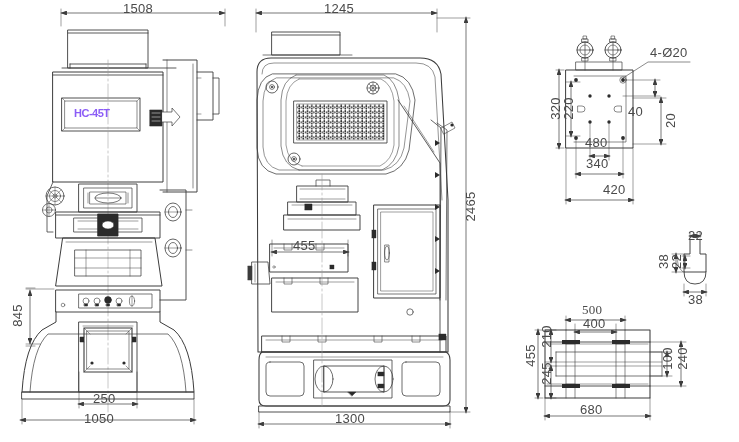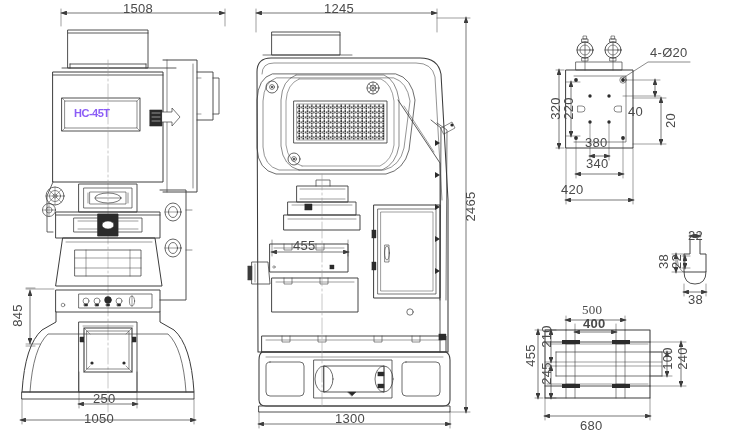--- a/index.html
+++ b/index.html
@@ -459,43 +459,43 @@
 <div class="dim" style="left:650px;top:46px;">4-Ø20</div>
 
 <div class="dim rot" style="left:539px;top:102px;width:32px;text-align:center;">320</div>
 
 <div class="dim rot" style="left:552px;top:102px;width:32px;text-align:center;">220</div>
 
 <div class="dim" style="left:628px;top:75px;margin-top:30px;">40</div>
 
 <div class="dim rot" style="left:659px;top:114px;width:22px;text-align:center;">20</div>
 
-<div class="dim" style="left:585px;top:136px;">380</div>
+<div class="dim" style="left:585px;top:136px;">480</div>
 
 <div class="dim" style="left:586px;top:157px;">340</div>
 
-<div class="dim" style="left:561px;top:183px;">420</div>
+<div class="dim" style="left:603px;top:183px;">420</div>
 
 <div class="dim" style="left:688px;top:229px;">22</div>
 
 <div class="dim rot" style="left:652px;top:255px;width:22px;text-align:center;">38</div>
 
 <div class="dim rot" style="left:665px;top:255px;width:22px;text-align:center;">22</div>
 
 <div class="dim" style="left:688px;top:293px;">38</div>
 
 <div class="dim" style="left:582px;top:303px;font-family:Liberation Serif, serif;">500</div>
 
-<div class="dim" style="left:583px;top:317px;font-weight:bold;">400</div>
+<div class="dim" style="left:583px;top:317px;">400</div>
 
 <div class="dim rot" style="left:514px;top:349px;width:32px;text-align:center;">455</div>
 
 <div class="dim rot" style="left:530px;top:330px;width:32px;text-align:center;">210</div>
 
 <div class="dim rot" style="left:530px;top:367px;width:32px;text-align:center;">245</div>
 
 <div class="dim rot" style="left:655px;top:352px;width:24px;text-align:center;">100</div>
 
 <div class="dim rot" style="left:669px;top:352px;width:26px;text-align:center;">240</div>
 
-<div class="dim" style="left:580px;top:403px;margin-top:16px;">680</div>
+<div class="dim" style="left:580px;top:403px;">680</div>
 
 </div>
 
 </body></html>

